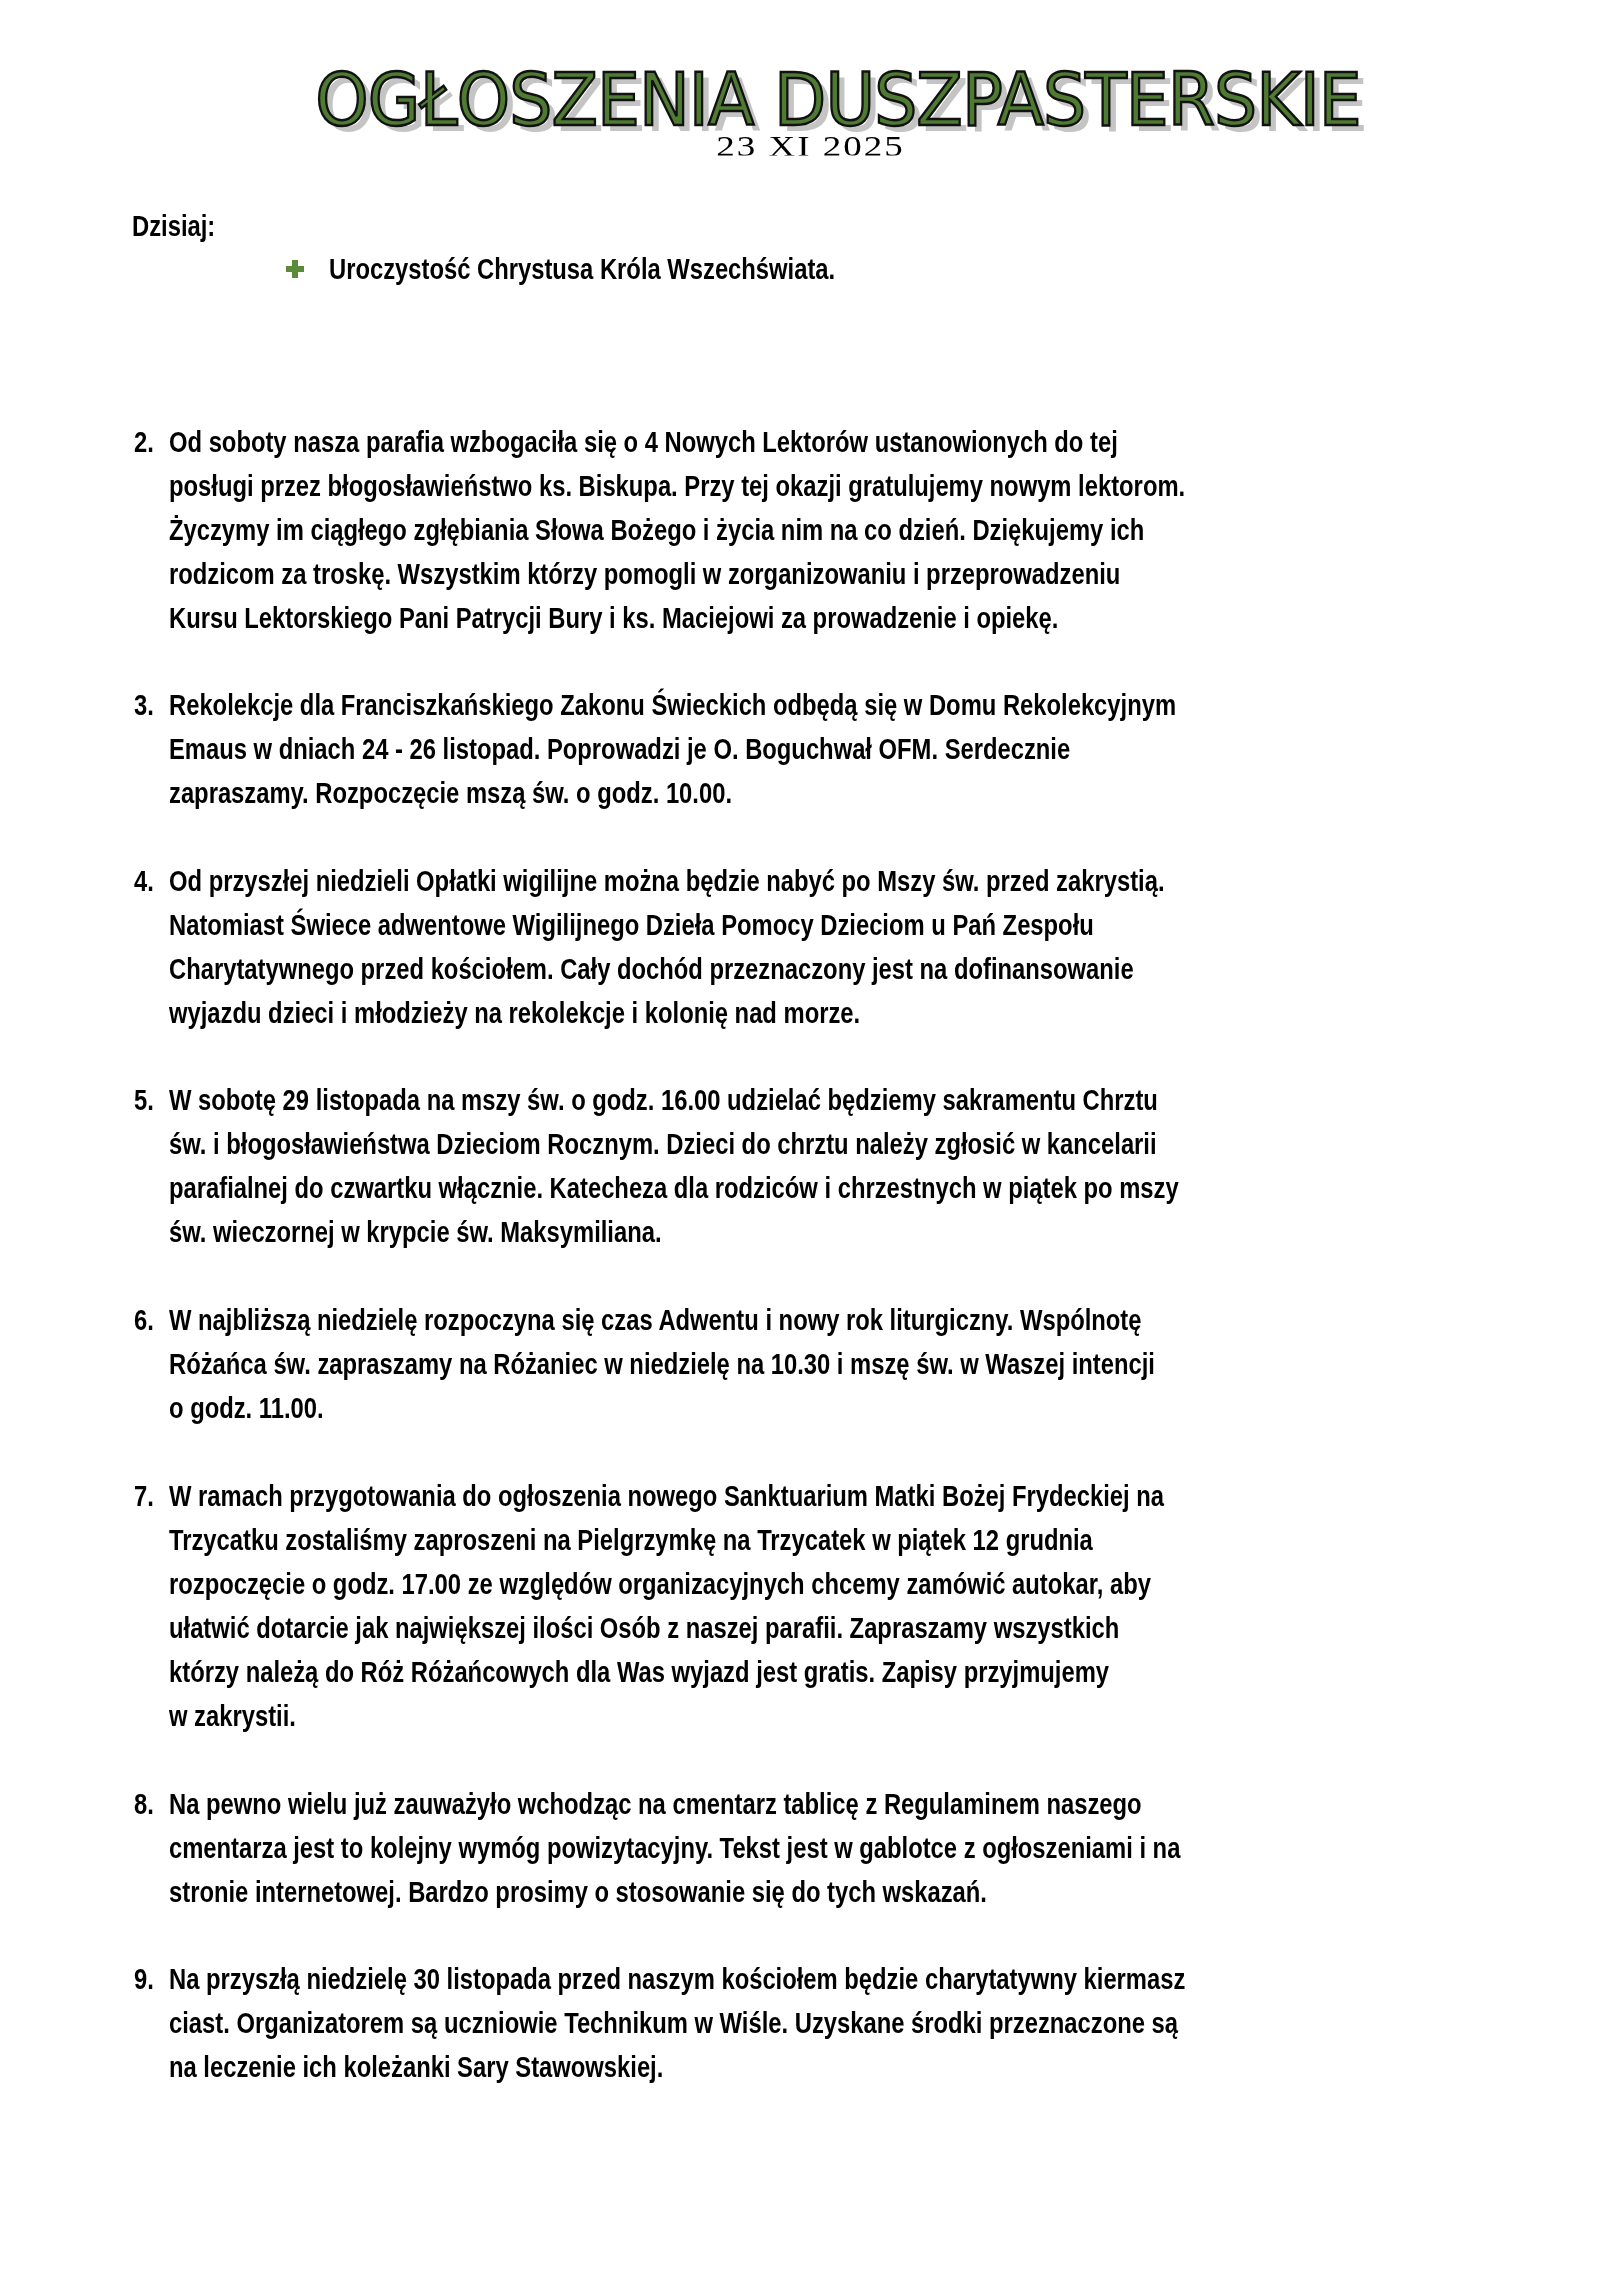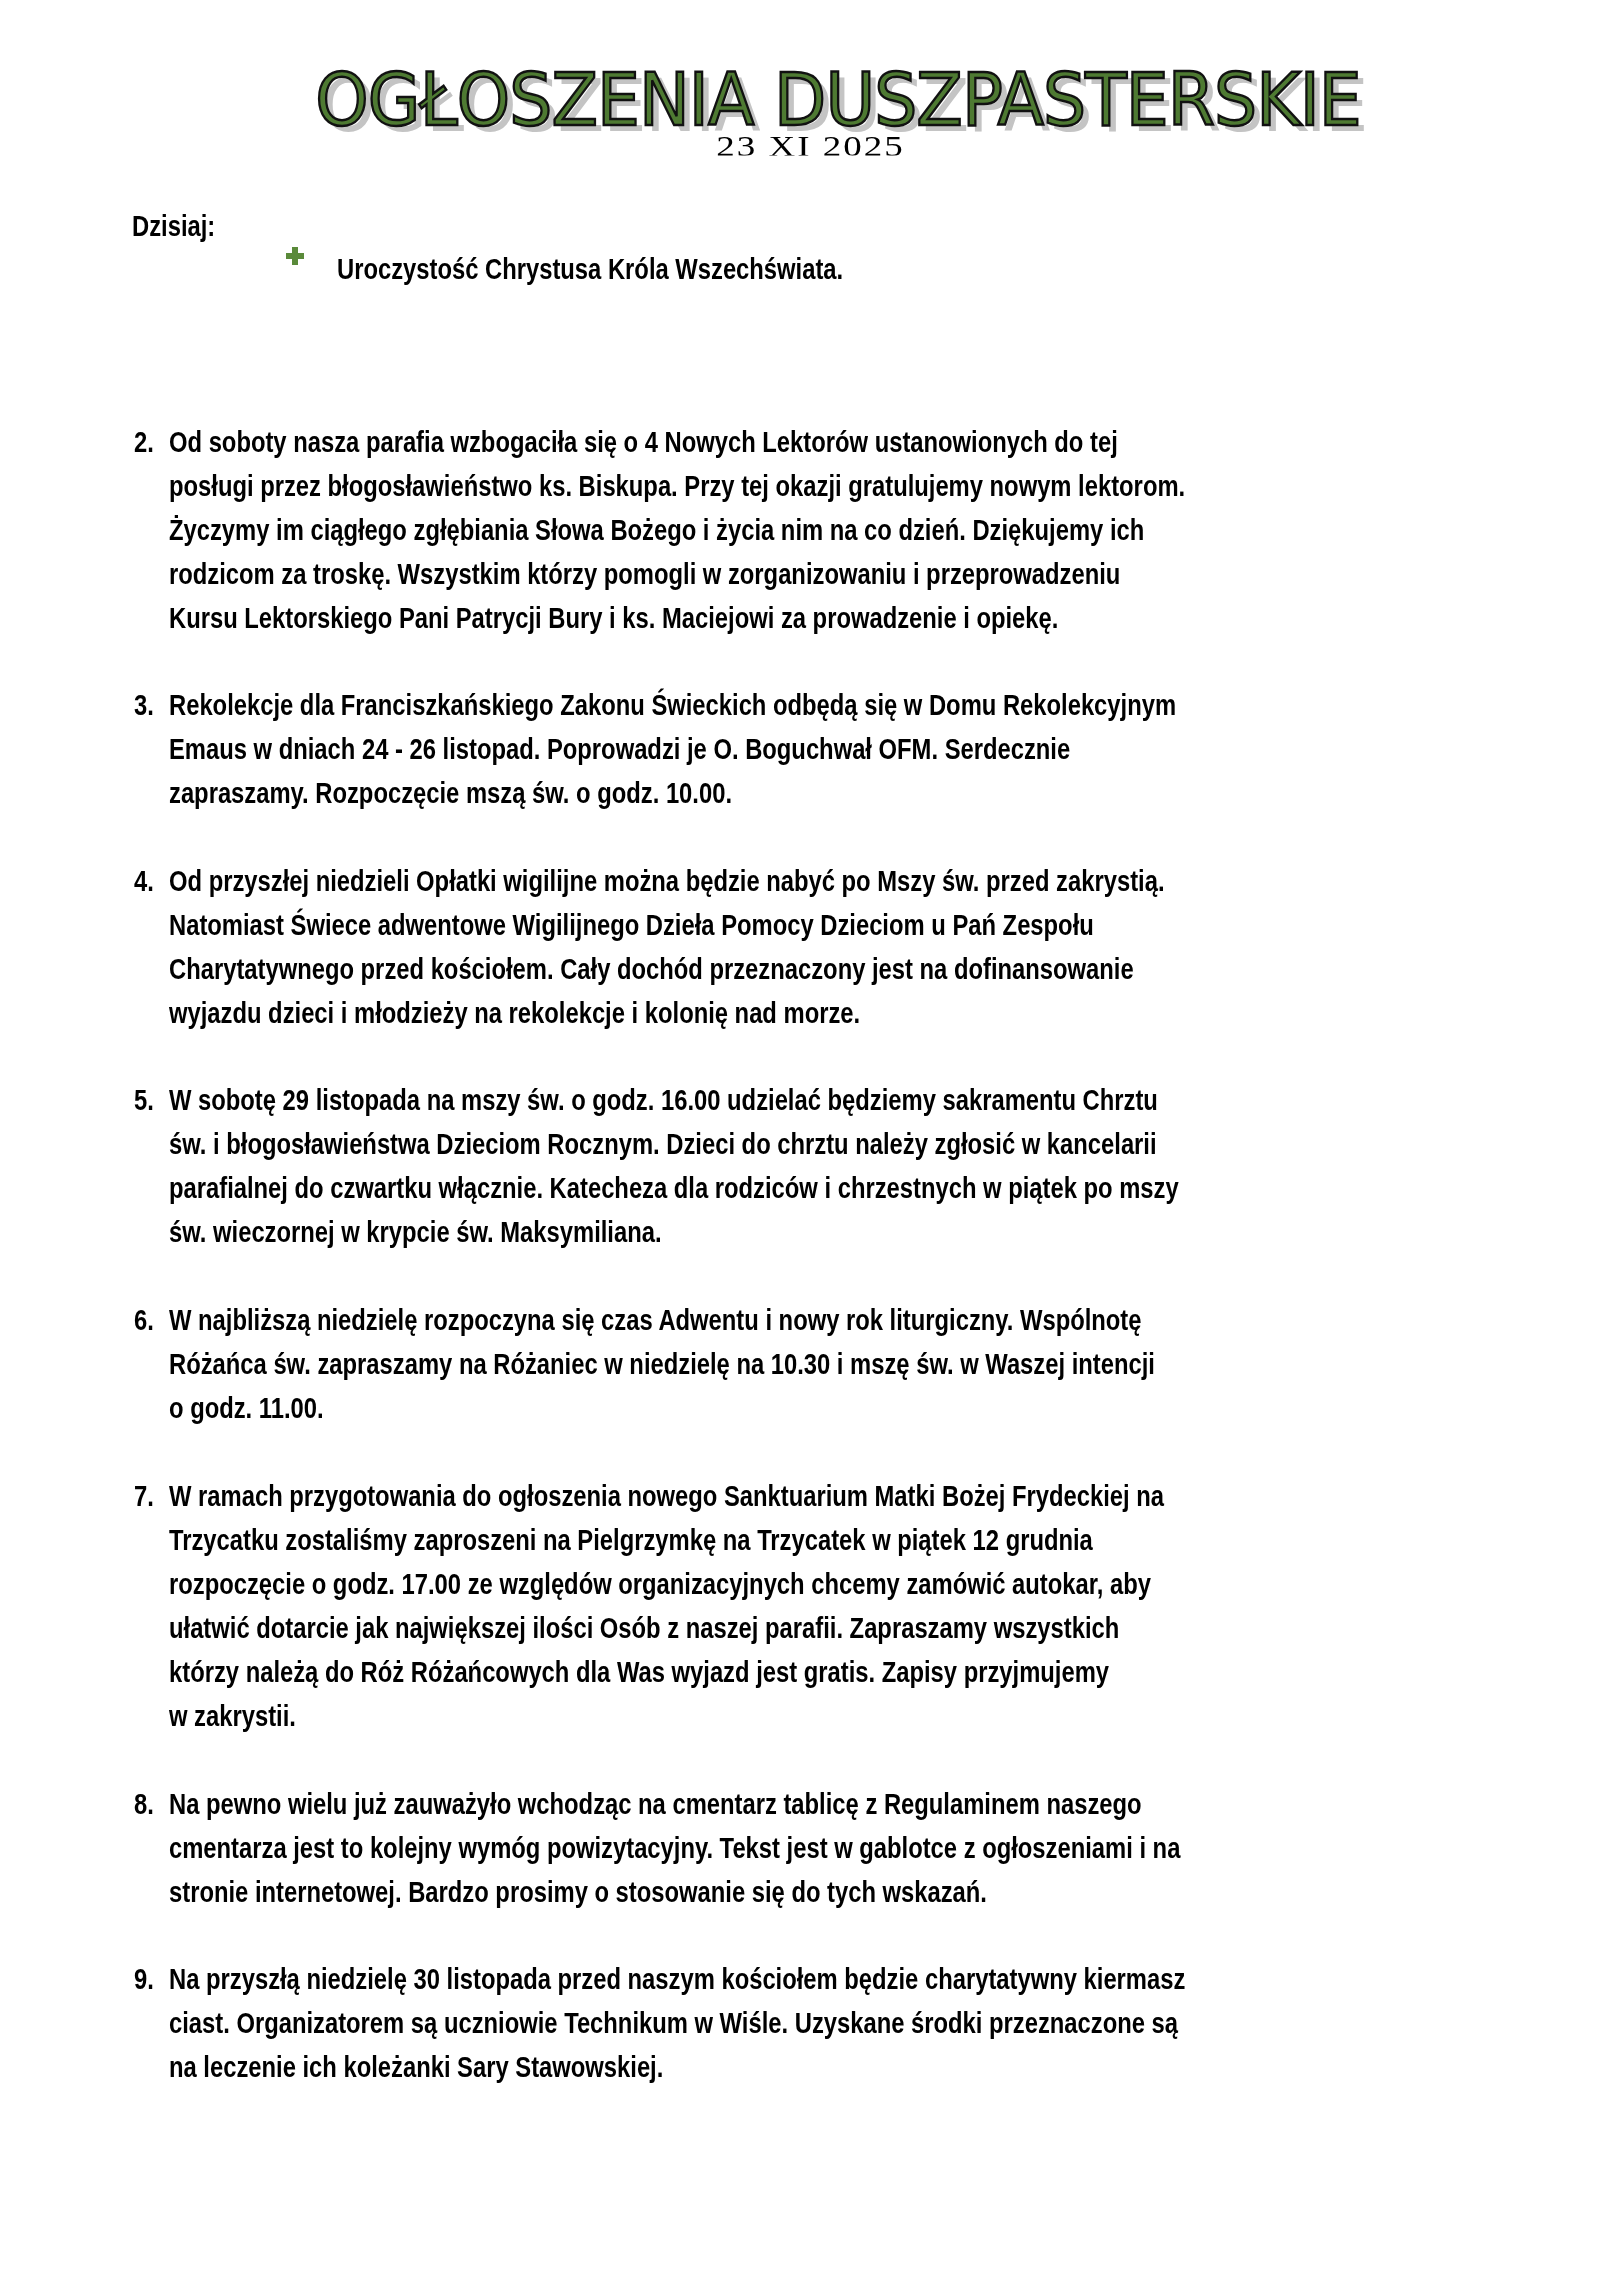--- a/index.html
+++ b/index.html
@@ -71,22 +71,21 @@
     .today-label {
       position: absolute;
       left: 132px;
       top: 204px;
     }
     .today-item {
       position: absolute;
       left: 286px;
       top: 247px;
       display: flex;
-      align-items: flex-start;
-      gap: 8px;
+      align-items: center;
     }
     .bullet-icon {
       position: relative;
       width: 17.6px;
       height: 17.6px;
       margin-right: 25.5px;
     }
     .bullet-icon::before, .bullet-icon::after {
       content: "";
       position: absolute;

